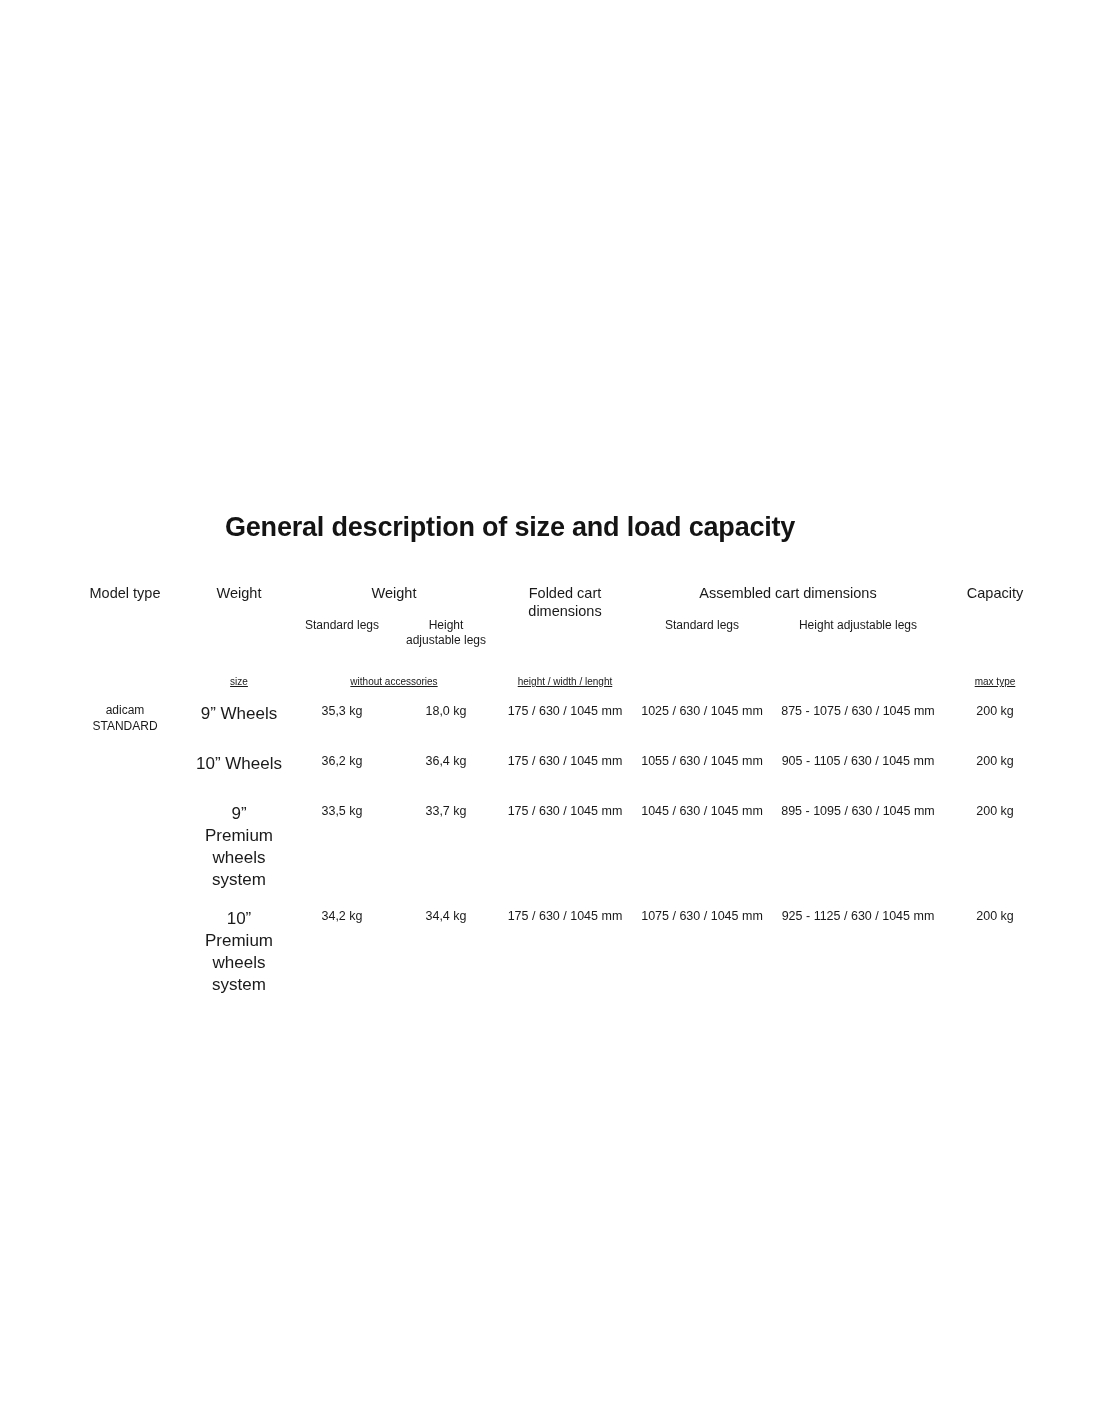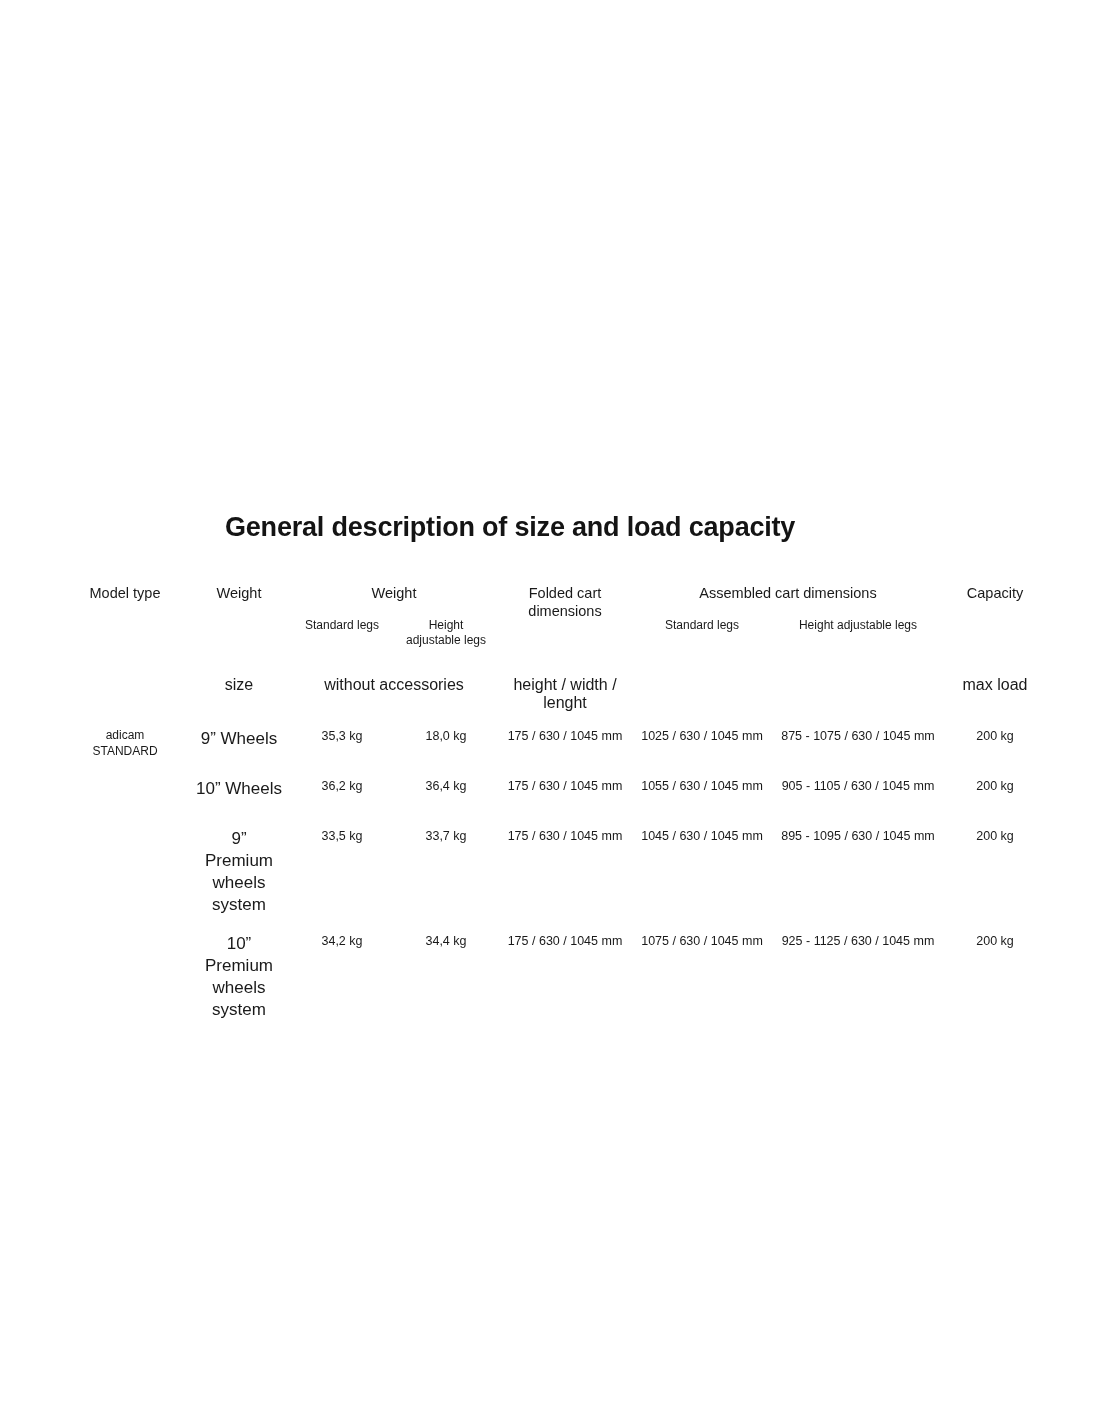--- a/index.html
+++ b/index.html
@@ -61,22 +61,23 @@
     font-size: 14.5px;
     line-height: 1.25;
   }
   .hdr-sub {
     font-weight: bold;
     font-size: 12px;
     line-height: 1.25;
     margin-left: 40px;
   }
   .sub-label {
-    font-size: 16px;
+    font-size: 10px;
     color: #1a1a1a;
+    text-decoration: underline;
   }
   .model-cell {
     font-weight: bold;
     font-size: 12px;
     line-height: 1.3;
   }
   .cell {
     font-size: 12.5px;
     line-height: 1.3;
     white-space: nowrap;
@@ -123,21 +124,21 @@
           <td class="hdr-sub ht vl">Standard legs</td>
           <td class="hdr-sub ht vl">Height adjustable legs</td>
         </tr>
 
         <tr>
           <td class="sub-label ht"></td>
           <td class="sub-label ht vl">size</td>
           <td class="sub-label ht vl" colspan="2">without accessories</td>
           <td class="sub-label ht vl">height / width / lenght</td>
           <td class="sub-label ht vl" colspan="2"></td>
-          <td class="sub-label ht vl">max load</td>
+          <td class="sub-label ht vl">max type</td>
         </tr>
 
         <tr class="row-body">
           <td class="model-cell ht" rowspan="4">
             <span>adicam</span><br>
             <span>STANDARD</span>
           </td>
           <td class="cell-wrap ht vl">9” Wheels</td>
           <td class="cell ht vl">35,3 kg</td>
           <td class="cell ht vl">18,0 kg</td>

